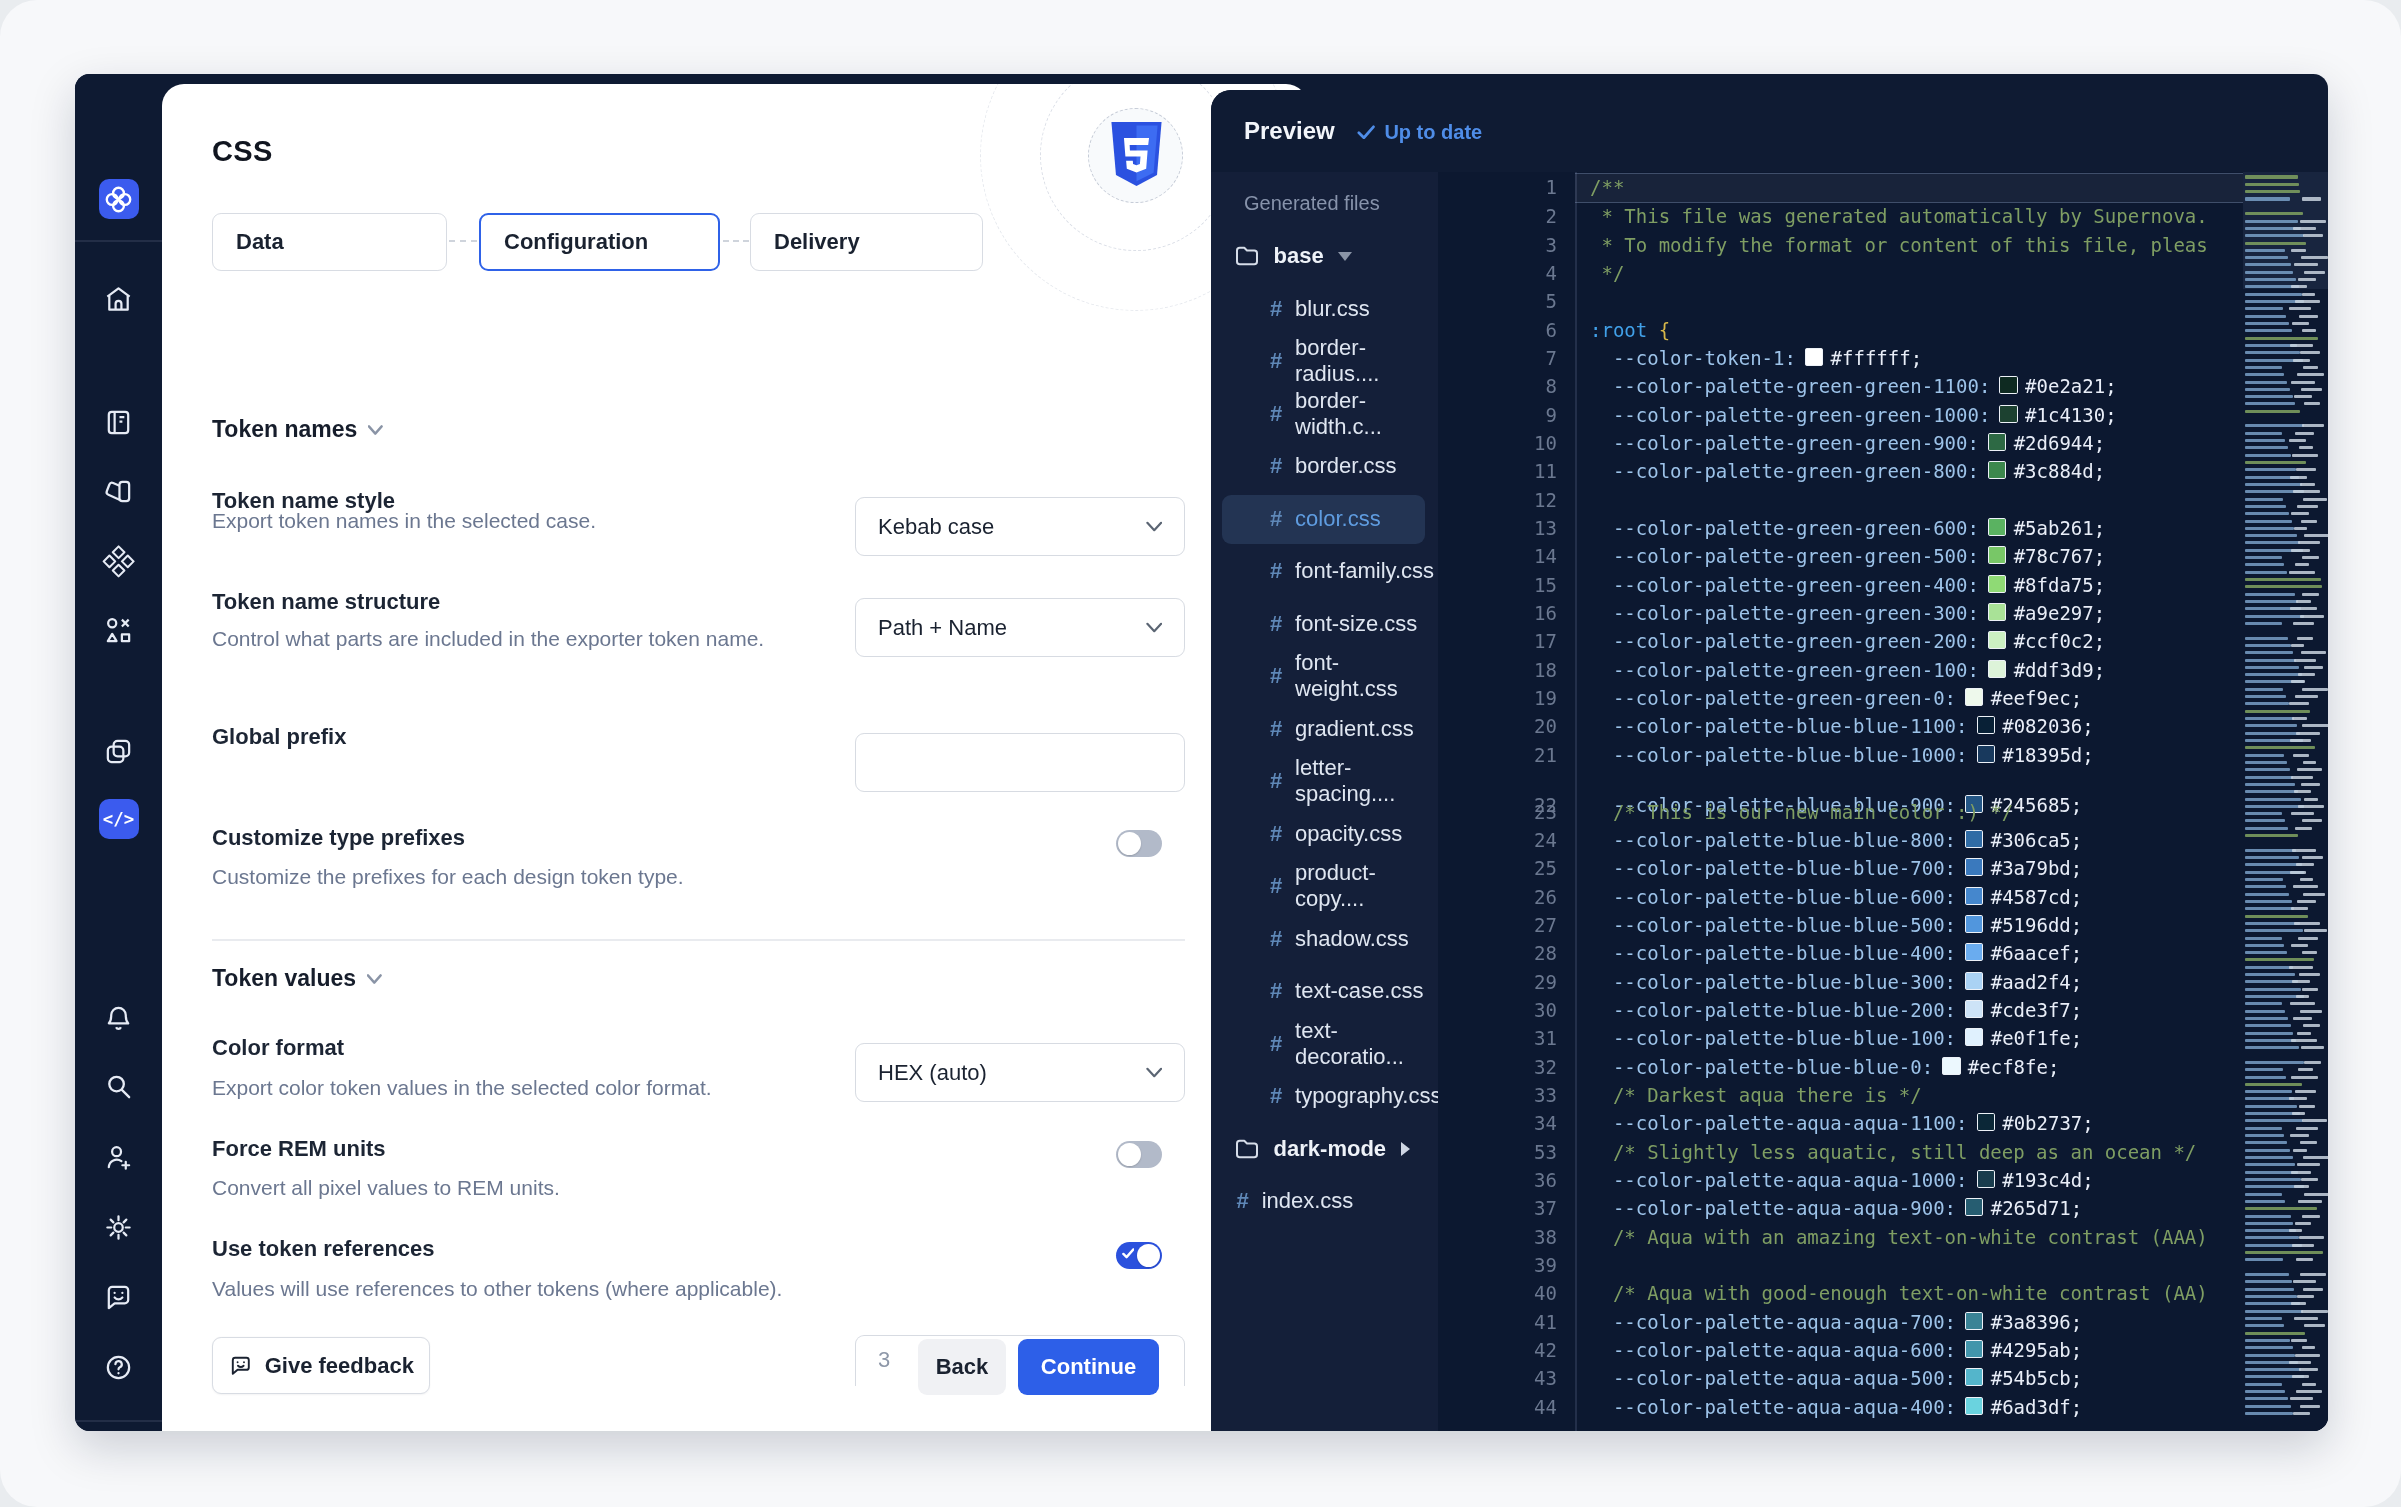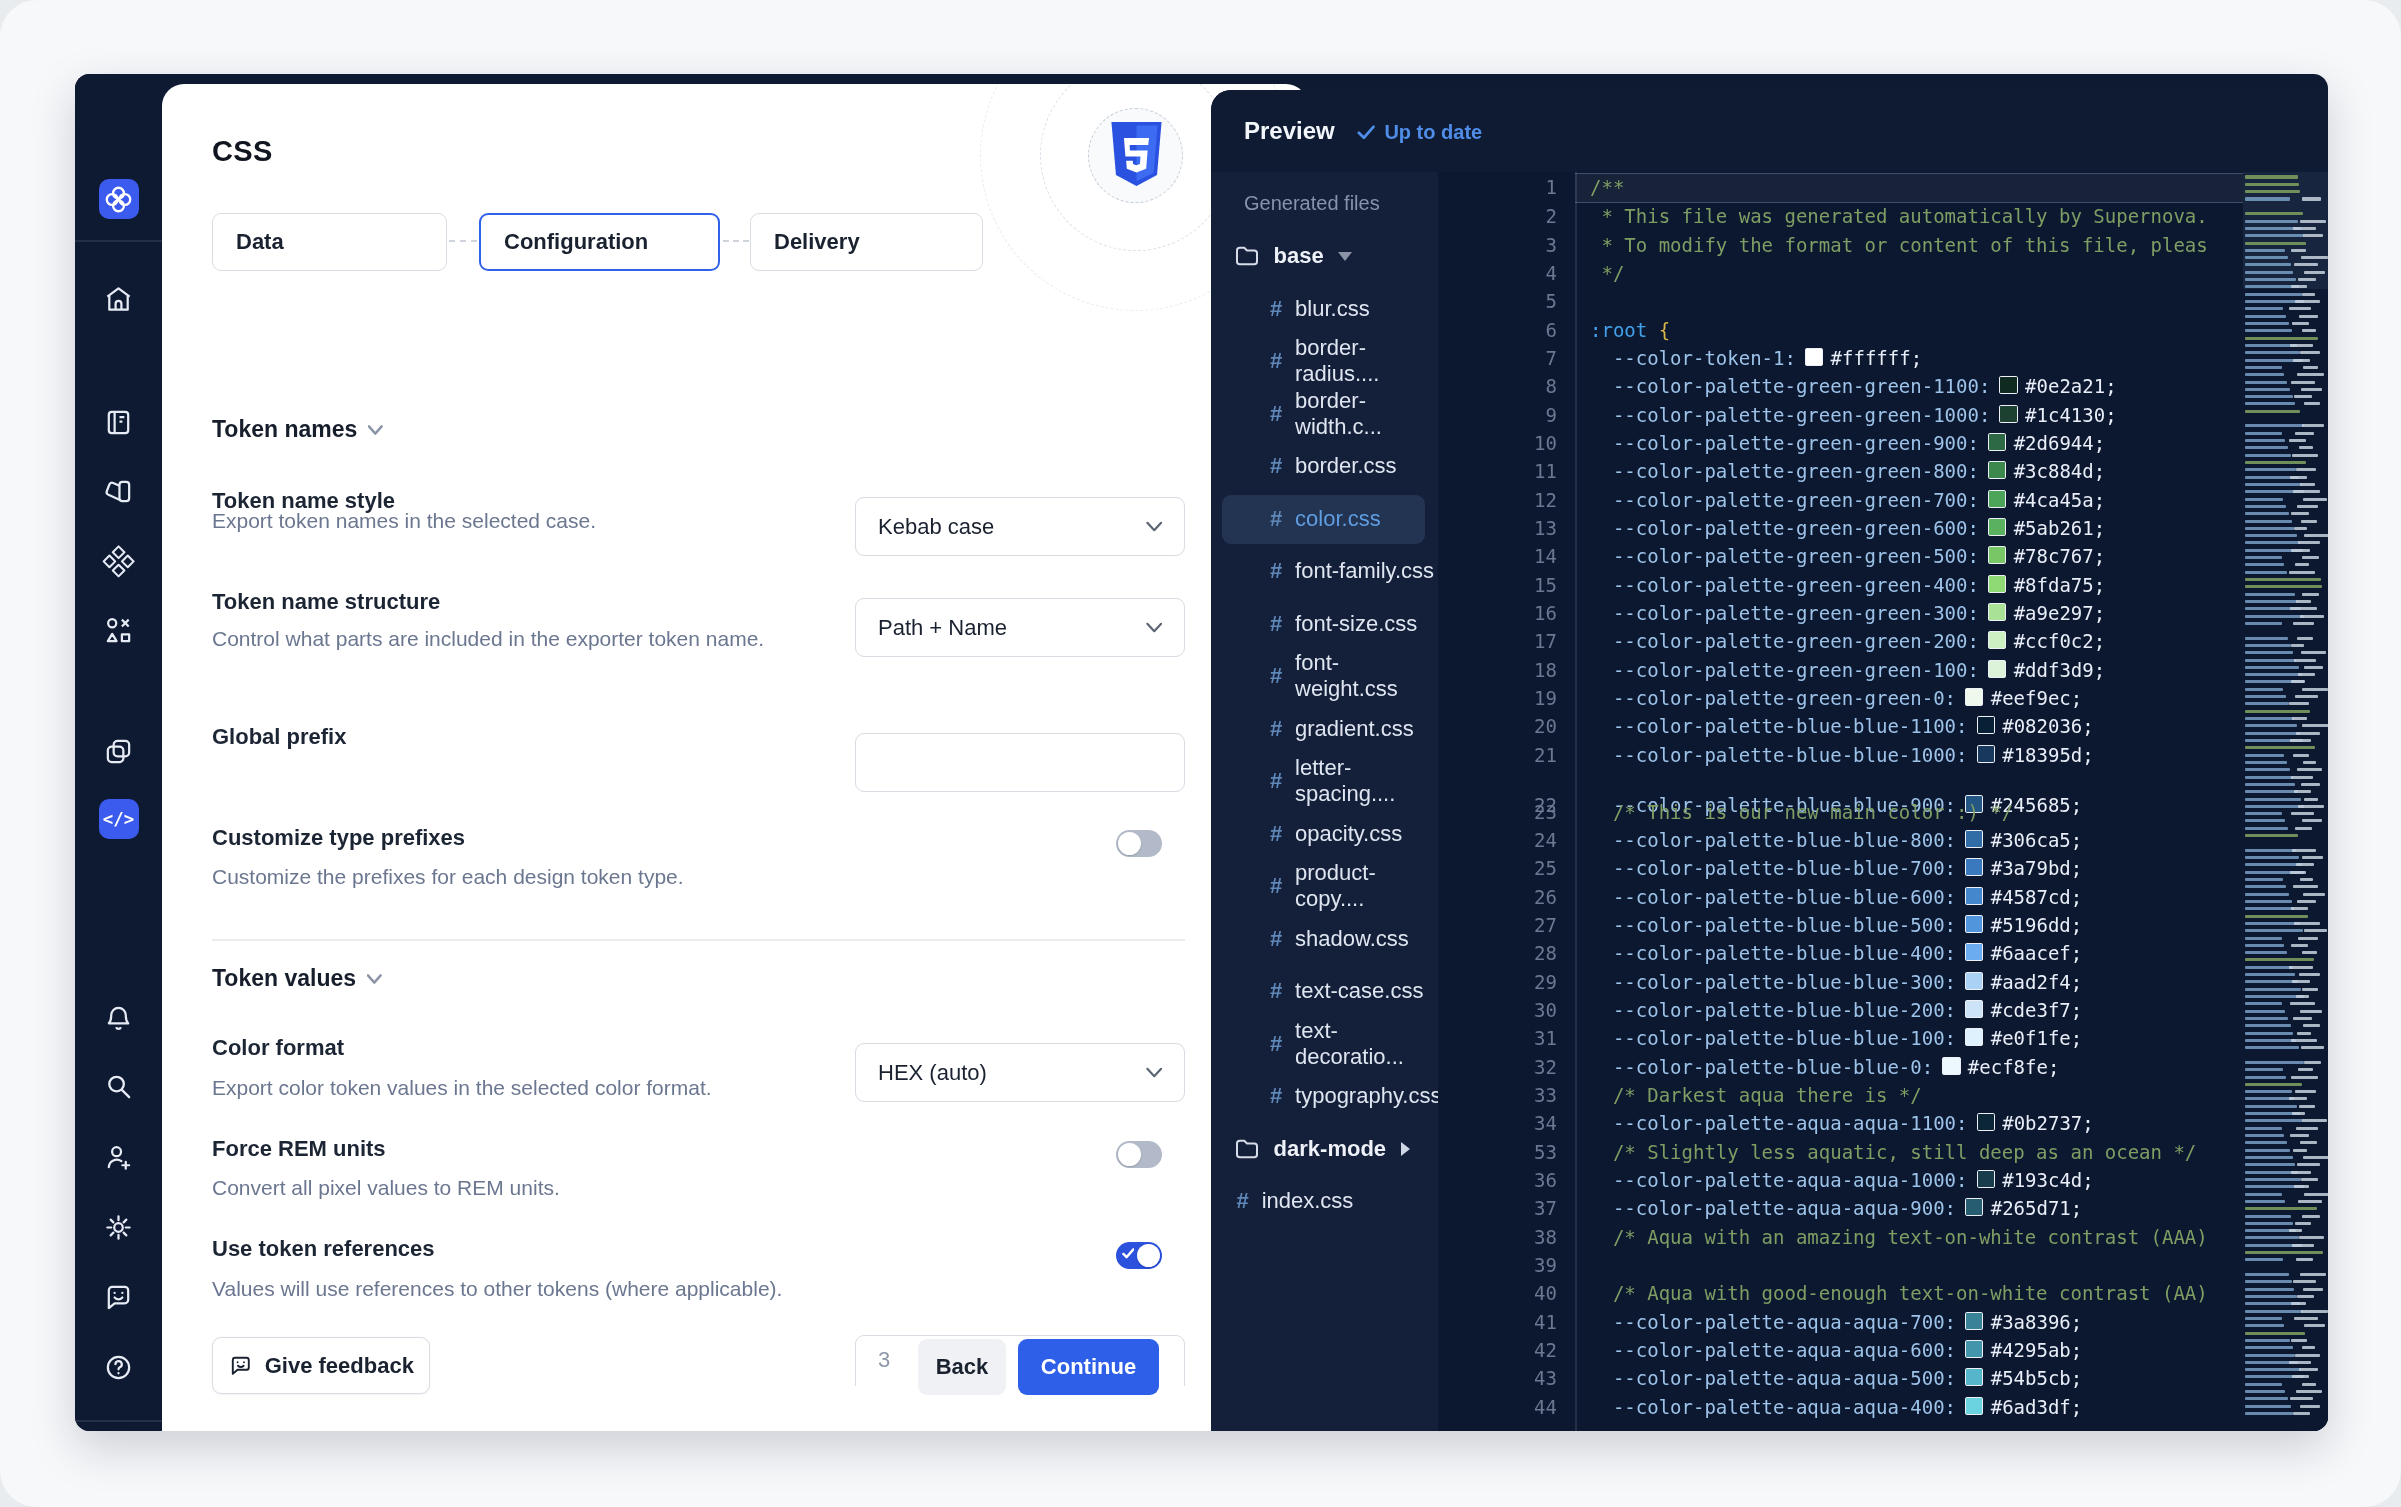--- a/index.html
+++ b/index.html
@@ -413,21 +413,21 @@
             <div class="code-line" style="top: 30px;"><span class="ln">2</span><span class="lt"><span class="cmt"> * This file was generated automatically by Supernova.</span></span></div>
             <div class="code-line" style="top: 59px;"><span class="ln">3</span><span class="lt"><span class="cmt"> * To modify the format or content of this file, pleas</span></span></div>
             <div class="code-line" style="top: 87px;"><span class="ln">4</span><span class="lt"><span class="cmt"> */</span></span></div>
             <div class="code-line" style="top: 115px;"><span class="ln">5</span><span class="lt"></span></div>
             <div class="code-line" style="top: 144px;"><span class="ln">6</span><span class="lt"><span class="root-sel">:root </span><span class="brace">{</span></span></div>
             <div class="code-line" style="top: 172px;"><span class="ln">7</span><span class="lt"><span class="prop">  --color-token-1:</span><span class="swatch" style="background: rgb(255, 255, 255);"></span><span class="val">#ffffff;</span></span></div>
             <div class="code-line" style="top: 200px;"><span class="ln">8</span><span class="lt"><span class="prop">  --color-palette-green-green-1100:</span><span class="swatch" style="background: rgb(14, 42, 33);"></span><span class="val">#0e2a21;</span></span></div>
             <div class="code-line" style="top: 229px;"><span class="ln">9</span><span class="lt"><span class="prop">  --color-palette-green-green-1000:</span><span class="swatch" style="background: rgb(28, 65, 48);"></span><span class="val">#1c4130;</span></span></div>
             <div class="code-line" style="top: 257px;"><span class="ln">10</span><span class="lt"><span class="prop">  --color-palette-green-green-900:</span><span class="swatch" style="background: rgb(45, 105, 68);"></span><span class="val">#2d6944;</span></span></div>
             <div class="code-line" style="top: 285px;"><span class="ln">11</span><span class="lt"><span class="prop">  --color-palette-green-green-800:</span><span class="swatch" style="background: rgb(60, 136, 77);"></span><span class="val">#3c884d;</span></span></div>
-            <div class="code-line" style="top: 314px;"><span class="ln">12</span><span class="lt"><span class="prop">  --color-palette-green-green-700:</span><span class="swatch" style="background: rgb(76, 164, 90);"></span><span class="val">#4ca45a;</span></span></div>
+            <div class="code-line" style="top: 314px;"><span class="ln">12</span></div>
             <div class="code-line" style="top: 342px;"><span class="ln">13</span><span class="lt"><span class="prop">  --color-palette-green-green-600:</span><span class="swatch" style="background: rgb(90, 178, 97);"></span><span class="val">#5ab261;</span></span></div>
             <div class="code-line" style="top: 370px;"><span class="ln">14</span><span class="lt"><span class="prop">  --color-palette-green-green-500:</span><span class="swatch" style="background: rgb(120, 199, 103);"></span><span class="val">#78c767;</span></span></div>
             <div class="code-line" style="top: 399px;"><span class="ln">15</span><span class="lt"><span class="prop">  --color-palette-green-green-400:</span><span class="swatch" style="background: rgb(143, 218, 117);"></span><span class="val">#8fda75;</span></span></div>
             <div class="code-line" style="top: 427px;"><span class="ln">16</span><span class="lt"><span class="prop">  --color-palette-green-green-300:</span><span class="swatch" style="background: rgb(169, 226, 151);"></span><span class="val">#a9e297;</span></span></div>
             <div class="code-line" style="top: 455px;"><span class="ln">17</span><span class="lt"><span class="prop">  --color-palette-green-green-200:</span><span class="swatch" style="background: rgb(204, 240, 194);"></span><span class="val">#ccf0c2;</span></span></div>
             <div class="code-line" style="top: 484px;"><span class="ln">18</span><span class="lt"><span class="prop">  --color-palette-green-green-100:</span><span class="swatch" style="background: rgb(221, 243, 217);"></span><span class="val">#ddf3d9;</span></span></div>
             <div class="code-line" style="top: 512px;"><span class="ln">19</span><span class="lt"><span class="prop">  --color-palette-green-green-0:</span><span class="swatch" style="background: rgb(238, 249, 236);"></span><span class="val">#eef9ec;</span></span></div>
             <div class="code-line" style="top: 540px;"><span class="ln">20</span><span class="lt"><span class="prop">  --color-palette-blue-blue-1100:</span><span class="swatch" style="background: rgb(8, 32, 54);"></span><span class="val">#082036;</span></span></div>
             <div class="code-line" style="top: 569px;"><span class="ln">21</span><span class="lt"><span class="prop">  --color-palette-blue-blue-1000:</span><span class="swatch" style="background: rgb(24, 57, 93);"></span><span class="val">#18395d;</span></span></div>
             <div class="code-line" style="top: 609px; margin-top: 10px;"><span class="ln">22</span><span class="lt"><span class="prop">  --color-palette-blue-blue-900:</span><span class="swatch" style="background: rgb(36, 86, 133);"></span><span class="val">#245685;</span></span></div>

